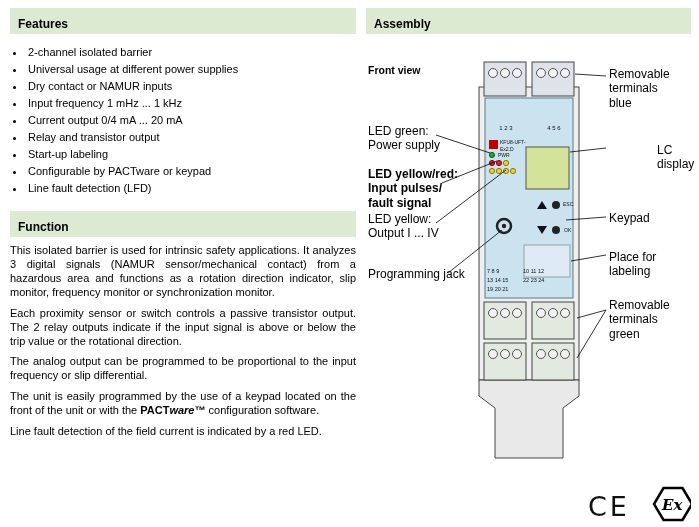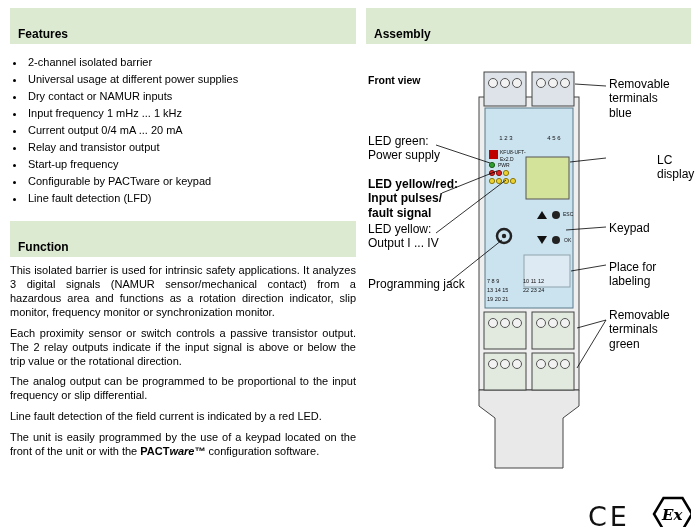--- a/index.html
+++ b/index.html
@@ -1,18 +1,18 @@
 <!DOCTYPE html>
 <html><head>
 <meta charset="utf-8">
 <style>
   html,body{margin:0;padding:0;background:#fff;}
   .page{position:relative;width:699px;height:527px;background:#ffffff;
         font-family:"Liberation Sans",sans-serif;color:#000;overflow:hidden;}
-  .sec-hdr{background:#dcead2;font-weight:bold;font-size:12px;padding:19px 8px 3px 8px;}
+  .sec-hdr{background:#dcead2;font-weight:bold;font-size:12px;padding:9px 8px 3px 8px;}
   .col-left{position:absolute;left:10px;top:8px;width:346px;}
   .col-right{position:absolute;left:366px;top:8px;width:325px;}
   ul.features{list-style:disc;margin:10px 0 14px 16px;padding:0;font-size:11px;line-height:1.55;}
   ul.features li{padding-left:2px;}
   .fn p{font-size:11px;line-height:1.26;margin:7px 0;text-align:justify;}
   .drawing{position:relative;height:482px;margin-top:6px;}
   .drawing svg{position:absolute;left:0;top:0;}
   .lbl{position:absolute;font-size:12px;line-height:1.2;white-space:pre-line;z-index:2;}
   .lbl.b{font-weight:bold;font-size:10.5px;}
   .dtxt{position:absolute;font-size:5px;line-height:1.3;white-space:pre-line;color:#111;z-index:2;}
@@ -26,31 +26,31 @@
 
   <div class="col-left">
     <div class="sec-hdr">Features</div>
     <ul class="features">
       <li>2-channel isolated barrier</li>
       <li>Universal usage at different power supplies</li>
       <li>Dry contact or NAMUR inputs</li>
       <li>Input frequency 1 mHz ... 1 kHz</li>
       <li>Current output 0/4 mA ... 20 mA</li>
       <li>Relay and transistor output</li>
-      <li>Start-up frequency</li>
+      <li>Start-up labeling</li>
       <li>Configurable by PACTware or keypad</li>
       <li>Line fault detection (LFD)</li>
     </ul>
     <div class="sec-hdr">Function</div>
     <div class="fn">
       <p>This isolated barrier is used for intrinsic safety applications. It analyzes 3 digital signals (NAMUR sensor/mechanical contact) from a hazardous area and functions as a rotation direction indicator, slip monitor, frequency monitor or synchronization monitor.</p>
       <p>Each proximity sensor or switch controls a passive transistor output. The 2 relay outputs indicate if the input signal is above or below the trip value or the rotational direction.</p>
       <p>The analog output can be programmed to be proportional to the input frequency or slip differential.</p>
+      <p><span>The unit is easily programmed by the use of a keypad located on the front of the unit or with the </span><b>PACT</b><b><i>ware™</i></b><span> configuration software.</span></p>
       <p>Line fault detection of the field current is indicated by a red LED.</p>
-      <p><span>The unit is easily programmed by the use of a keypad located on the front of the unit or with the </span><b>PACT</b><b><i>ware™</i></b><span> configuration software.</span></p>
     </div>
   </div>
 
   <div class="col-right">
     <div class="sec-hdr">Assembly</div>
 
     <div class="drawing">
 
       <svg width="325" height="482" viewBox="0 0 325 482">
 

